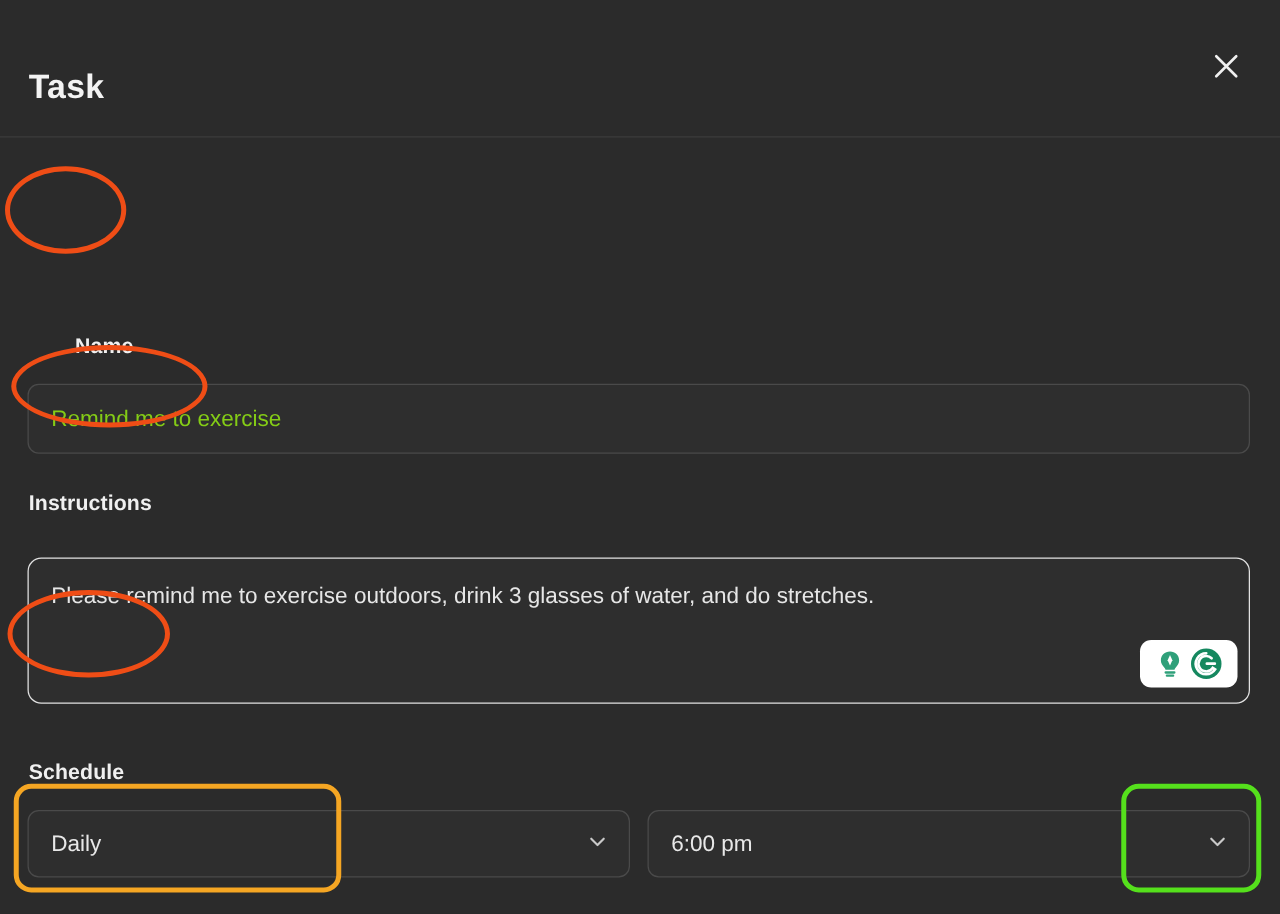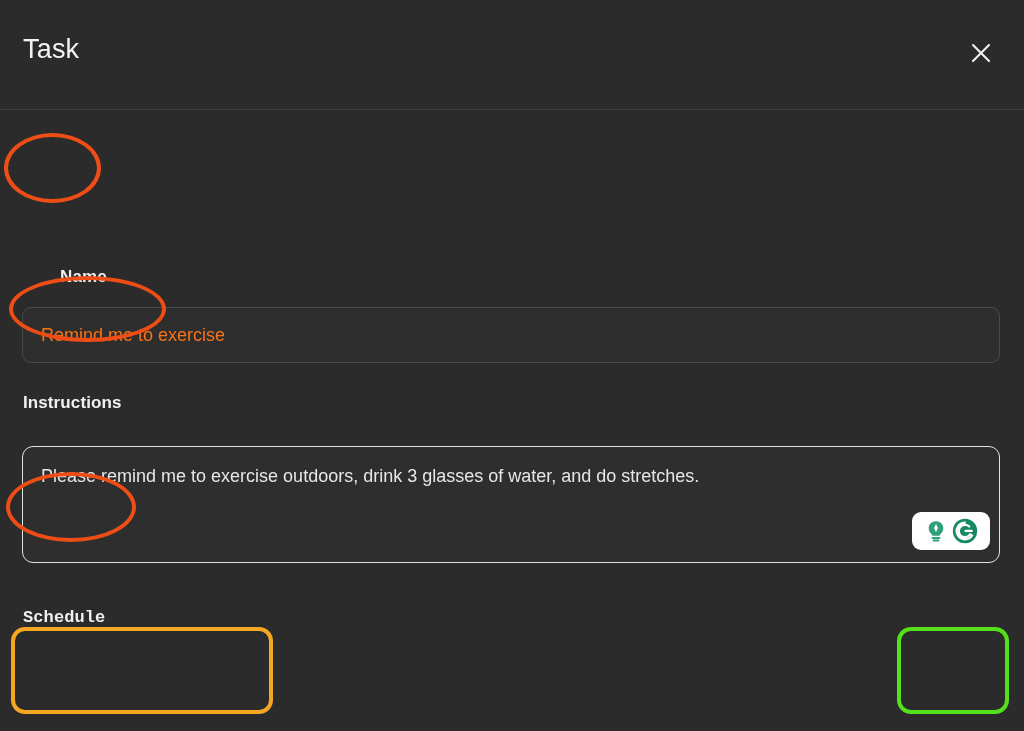--- a/index.html
+++ b/index.html
@@ -30,23 +30,23 @@
   .dialog-header {
     position: relative;
     height: 110px;
     flex: 0 0 110px;
     border-bottom: 1px solid #3d3d3d;
   }
 
   .dialog-title {
     position: absolute;
     left: 23px;
-    top: 32px;
+    top: 52px;
     font-size: 27px;
-    font-weight: normal;
+    font-weight: bold;
     letter-spacing: 0.2px;
     color: #f3f3f3;
     line-height: 34px;
   }
 
   .close-button {
     position: absolute;
     right: 26px;
     top: 36px;
     width: 34px;
@@ -71,33 +71,33 @@
     position: absolute;
     left: 23px;
     font-size: 17px;
     font-weight: bold;
     color: #f0f0f0;
     line-height: 22px;
     letter-spacing: 0.1px;
   }
   .field-label.name-label        { top: 156px; margin-left: 37px; }
   .field-label.instructions-label{ top: 282px; }
-  .field-label.schedule-label    { top: 497px; font-family: Liberation Mono, monospace; }
+  .field-label.schedule-label    { top: 497px; }
 
   
   .name-input {
     position: absolute;
     left: 22px;
     top: 197px;
     width: 978px;
     height: 56px;
     background: #2e2e2e;
     border: 1px solid #4a4a4a;
     border-radius: 9px;
-    color: #f97316;
+    color: #84cc16;
     font-family: "Liberation Sans", sans-serif;
     font-size: 18px;
     padding: 4px 18px;
     outline: none;
   }
 
   
   .instructions-wrap {
     position: absolute;
     left: 22px;
@@ -232,21 +232,37 @@
             <circle cx="14" cy="14" r="12.2" fill="#15885f"></circle>
             <path d="M14 5.6a8.4 8.4 0 1 0 7.1 12.9l-1.95-1.2A6.15 6.15 0 1 1 14 7.85a6.1 6.1 0 0 1 4.3 1.76" stroke="#ffffff" stroke-width="2.1" fill="none" stroke-linecap="round"></path>
             <rect x="13.4" y="12.85" width="8.5" height="2.2" rx="1.1" fill="#ffffff"></rect>
           </svg>
         </span>
       </div>
     </div>
 
     <label class="field-label schedule-label">Schedule</label>
 
-
+    <div class="select-box select-frequency">
+      <span class="value">Daily</span>
+      <span class="chevron">
+        <svg width="18" height="18" viewBox="0 0 18 18">
+          <path d="M4 7 L9 12 L14 7" stroke="#c9c9c9" stroke-width="1.7" fill="none" stroke-linecap="round" stroke-linejoin="round"></path>
+        </svg>
+      </span>
+    </div>
+
+    <div class="select-box select-time">
+      <span class="value">6:00 pm</span>
+      <span class="chevron">
+        <svg width="18" height="18" viewBox="0 0 18 18">
+          <path d="M4 7 L9 12 L14 7" stroke="#c9c9c9" stroke-width="1.7" fill="none" stroke-linecap="round" stroke-linejoin="round"></path>
+        </svg>
+      </span>
+    </div>
   </div>
 
   <div class="dialog-footer">
     
 
     
 
     
 
     

